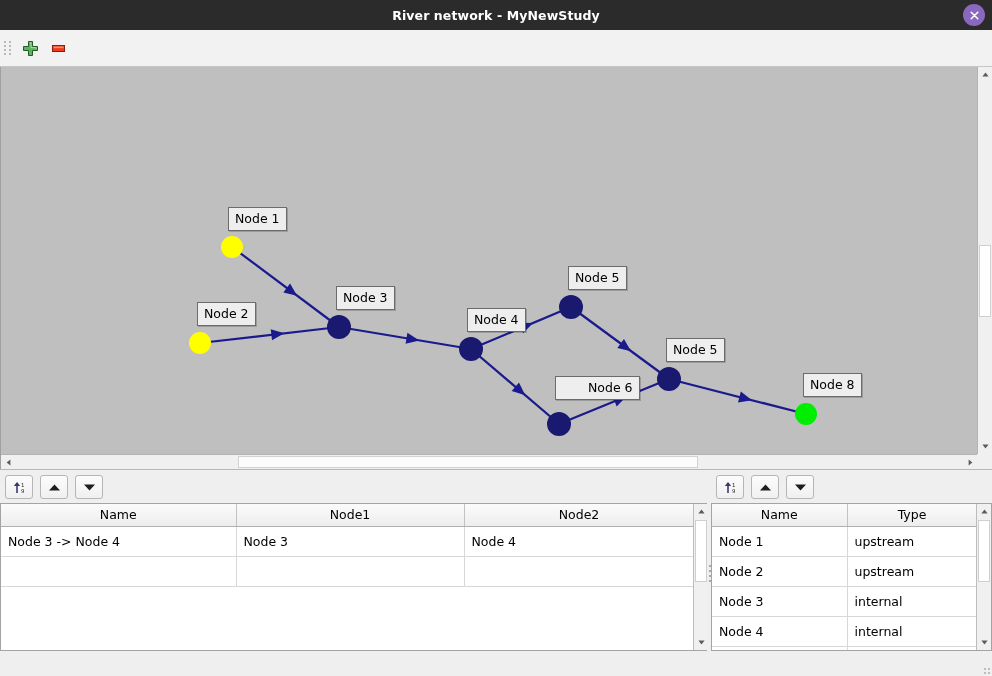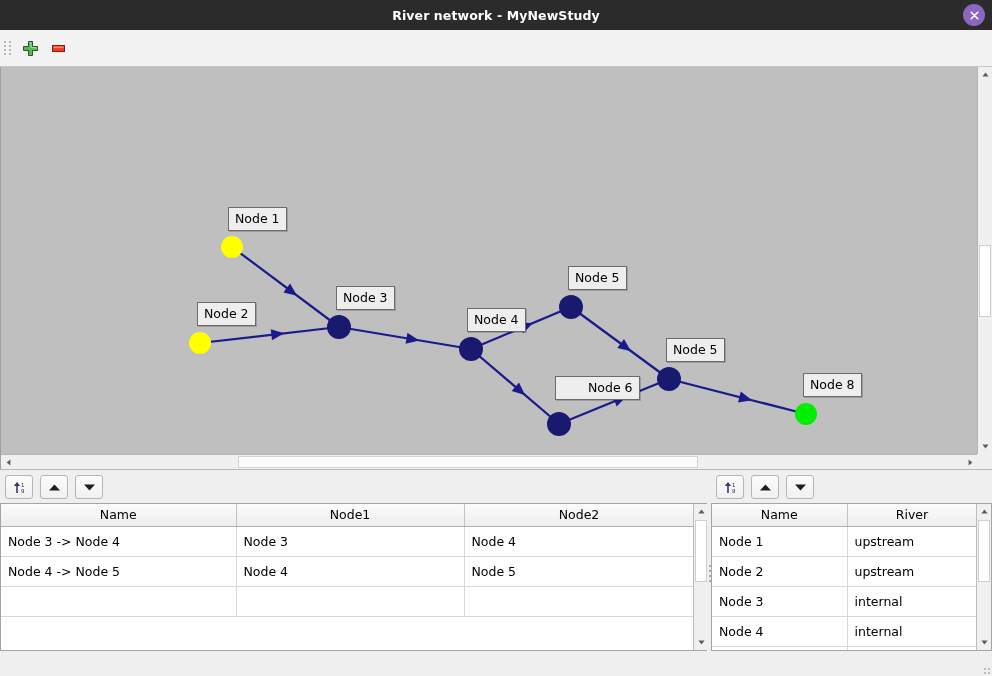--- a/index.html
+++ b/index.html
@@ -432,25 +432,20 @@
                 <th style="border-right: 1px solid rgb(194, 194, 194);">Node2</th>
               </tr>
             </thead>
           <tbody id="reaches-body">
               <tr>
                 <td>Node 3 -&gt; Node 4</td>
                 <td>Node 3</td>
                 <td>Node 4</td>
               </tr>
               <tr>
-                <td>Node 4 -&gt; Node 5</td>
-                <td>Node 4</td>
-                <td>Node 5</td>
-              </tr>
-              <tr>
                 <td></td>
                 <td></td>
                 <td></td>
               </tr>
             </tbody>
         </table>
         <div class="tbl-vscroll">
           <div class="sb-arrow up">
             <svg width="7" height="5" viewBox="0 0 7 5">
                 <path d="M3.5 0.6 L6.6 4.4 L0.4 4.4 Z" fill="#5c5c5c"></path>
@@ -499,21 +494,21 @@
 
       <div class="table-box tbl-right">
         <table class="grid" id="nodes-grid" style="width:265px;">
           <colgroup>
               <col style="width:135px">
               <col style="width:130px">
             </colgroup>
           <thead>
               <tr id="nodes-head">
                 <th>Name</th>
-                <th style="border-right: 1px solid rgb(194, 194, 194);">River</th>
+                <th style="border-right: 1px solid rgb(194, 194, 194);">Type</th>
               </tr>
             </thead>
           <tbody id="nodes-body">
               <tr>
                 <td>Node 1</td>
                 <td>upstream</td>
               </tr>
               <tr>
                 <td>Node 2</td>
                 <td>upstream</td>

